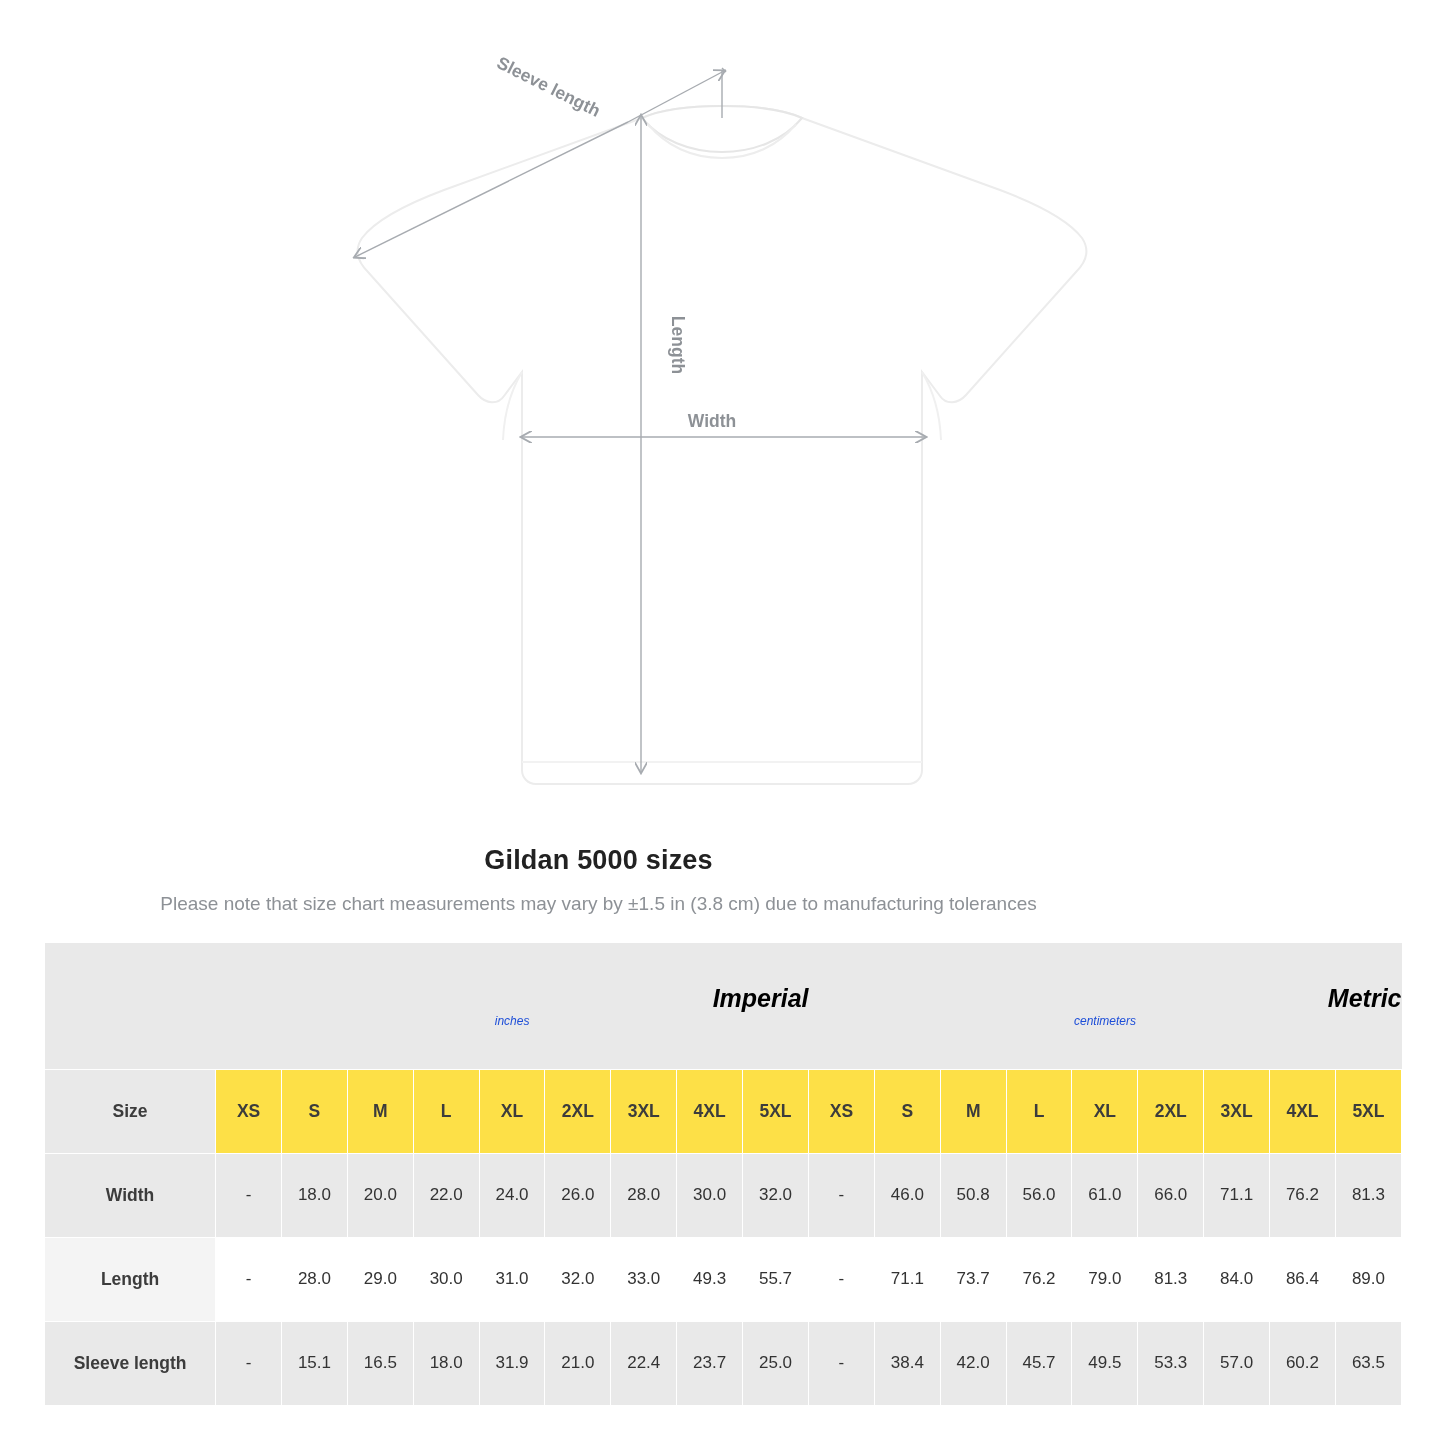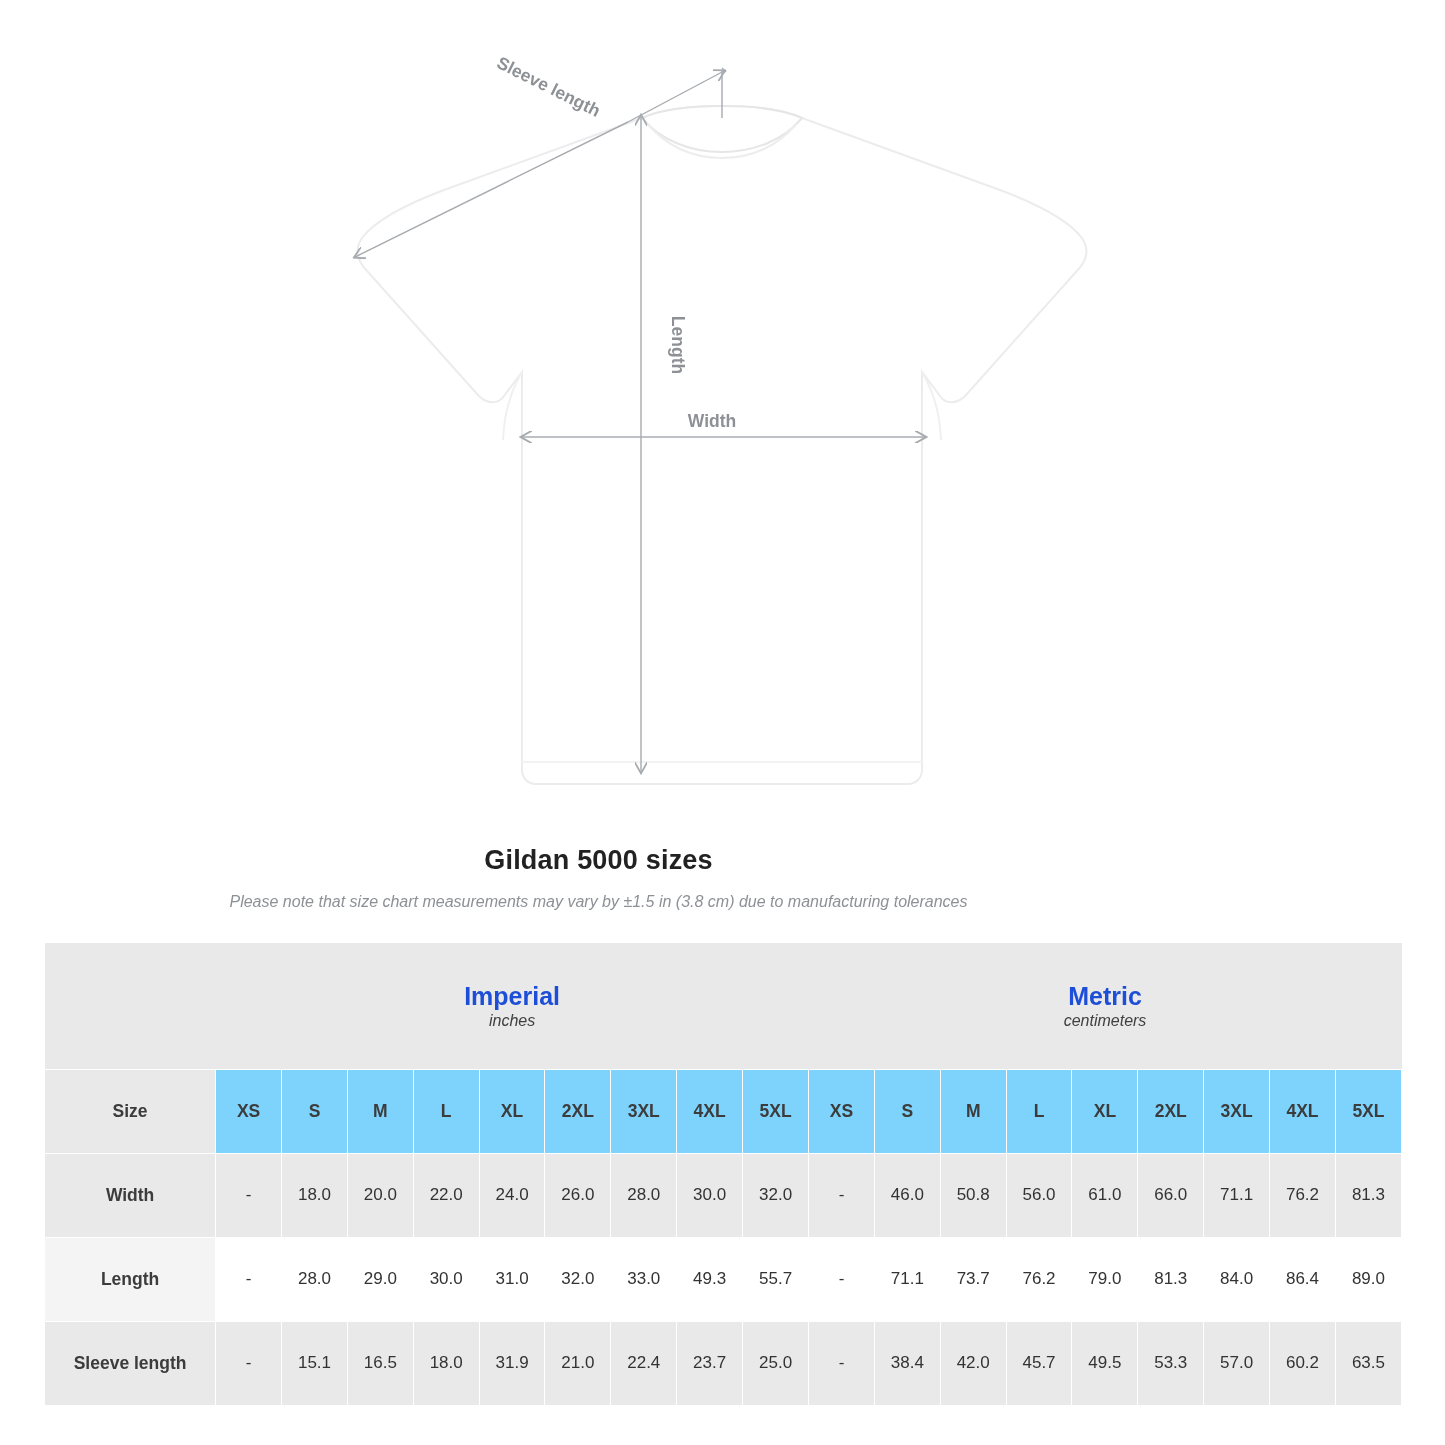--- a/index.html
+++ b/index.html
@@ -31,22 +31,21 @@
     text-align: center;
   }
   #chart-title {
     font-size: 27px;
     font-weight: bold;
     color: #222222;
     letter-spacing: 0.2px;
   }
   #chart-note {
     margin-top: 17px;
-    font-size: 16px;
-    font-style: italic;
+    font-size: 19px;
     color: #8d9196;
   }
 
   
   #table-wrap {
     position: absolute;
     left: 44px; top: 943px;
     width: 1358px;
   }
   table {
@@ -64,32 +63,34 @@
   }
   
   tr.unit-row td {
     background: #e9e9e9;
     height: 126px;
     border: none;
   }
   .unit-name {
     font-size: 25px;
     font-weight: bold;
-    color: #1d4ed8;
+    font-style: italic;
+    color: #000000;
+    text-align: right;
   }
   .unit-sub {
     margin-top: 1px;
-    font-size: 16px;
+    font-size: 12px;
     font-style: italic;
-    color: #404040;
+    color: #1d4ed8;
   }
 
   tr.head-row td {
     height: 84px;
-    background: #7dd3fc;
+    background: #fde047;
     font-size: 17.5px;
     font-weight: bold;
     color: #3c3c3c;
   }
   tr.head-row td.rowlabel { background: #e9e9e9; }
 
   tr.data-row td { height: 84px; }
   tr.odd td { background: #e9e9e9; }
   tr.even td { background: #ffffff; }
   td.rowlabel {

